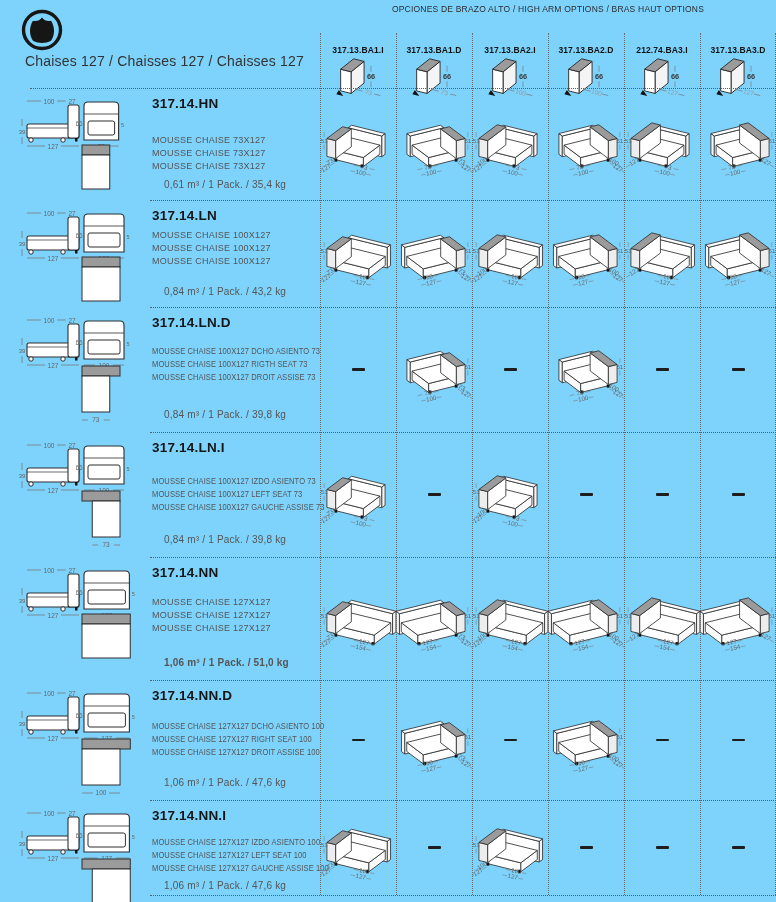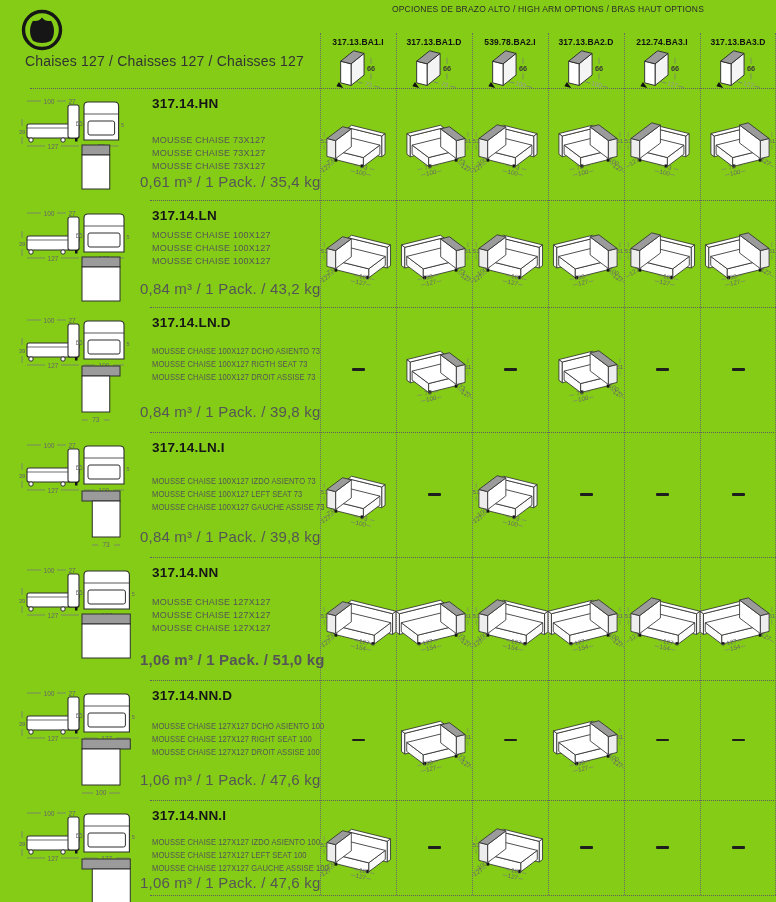--- a/index.html
+++ b/index.html
@@ -1,37 +1,37 @@
 <!DOCTYPE html>
 <html><head>
 <meta charset="utf-8">
 <style>
   html,body{margin:0;padding:0;background:#fff;}
-  #page{position:relative;width:776px;height:902px;background:#84cc16;overflow:hidden;
+  #page{position:relative;width:776px;height:902px;background:#7dd3fc;overflow:hidden;
         font-family:"Liberation Sans",sans-serif;color:#333;}
   svg{font-family:"Liberation Sans",sans-serif;}
   .logo{position:absolute;left:20px;top:8px;width:44px;height:44px;}
   .options-title{position:absolute;left:320px;top:4px;width:456px;text-align:center;
                  font-size:8.5px;color:#2c2c2c;letter-spacing:.2px;}
   .select-bar{position:absolute;left:320px;top:16px;width:456px;height:15px;background:#101010;
               color:#fff;font-size:8.5px;font-weight:bold;display:flex;align-items:center;
               justify-content:center;letter-spacing:.3px;}
   .series-label{position:absolute;left:25px;top:53px;font-size:14px;color:#333;letter-spacing:.2px;}
   #col-headers{position:absolute;left:320px;top:33px;width:456px;height:55px;display:flex;}
   .col-h{width:76px;text-align:center;}
-  .col-code{font-size:8.5px;font-weight:bold;color:#121212;margin-top:4px;letter-spacing:.1px;}
+  .col-code{font-size:8.5px;font-weight:bold;color:#121212;margin-top:12px;letter-spacing:.1px;}
   .col-h svg{display:block;margin:1px auto 0;}
   .row{position:absolute;left:0;width:776px;}
   .row-left{position:absolute;left:18px;top:0;width:132px;}
   .row-left svg{position:absolute;}
   .row-code{position:absolute;left:152px;top:8px;font-size:13.5px;font-weight:bold;color:#161616;letter-spacing:.2px;}
   .row-descs{position:absolute;left:152px;font-size:9.5px;color:#555;line-height:13px;
              letter-spacing:.25px;white-space:nowrap;transform:scaleX(.95);transform-origin:left top;}
   .row-descs.tight{font-size:9px;transform:scaleX(.84);letter-spacing:.1px;}
-  .row-pack{position:absolute;left:140px;font-size:15px;color:#555;letter-spacing:.2px;}
+  .row-pack{position:absolute;left:164px;font-size:10px;color:#555;letter-spacing:.2px;}
   .row-cells{position:absolute;left:320px;top:0;width:456px;height:100%;display:flex;}
   .cell{width:76px;display:flex;align-items:center;justify-content:center;}
   .dash{width:13px;height:2.5px;background:#1e1e1e;border-radius:1px;}
   .vline{position:absolute;width:0;border-left:1px dotted #6b6b6b;}
   .hline{position:absolute;height:0;border-top:1px dotted #5e5e5e;}
 </style>
 </head>
 <body>
 
 <div id="page">
@@ -76,21 +76,21 @@
             <text x="0" y="2.4" text-anchor="middle" font-size="8.5" fill="#3a3a3a" font-weight="bold">66</text>
           </g>
           <g transform="translate(42,42) rotate(14)">
             <line x1="-14" y1="0" x2="-7" y2="0" stroke="#7a7a7a" stroke-width="0.8"></line>
             <line x1="7" y1="0" x2="14" y2="0" stroke="#7a7a7a" stroke-width="0.8"></line>
             <text x="0" y="2.4" text-anchor="middle" font-size="7.5" fill="#9a9a9a">73</text>
           </g>
         </svg>
       </div>
       <div class="col-h">
-        <div class="col-code">539.78.BA2.I</div>
+        <div class="col-code">317.13.BA2.I</div>
         <svg width="52" height="42" viewBox="0 0 60 48">
           <polygon points="22.0,43.0 37.0,31.0 37.0,6.0 22.0,18.0" fill="#f4f4f4" stroke="#2e2e2e" stroke-width="1.1" stroke-linejoin="round"></polygon>
           <polygon points="10.0,40.0 22.0,43.0 22.0,18.0 10.0,15.0" fill="#ffffff" stroke="#2e2e2e" stroke-width="1.1" stroke-linejoin="round"></polygon>
           <polygon points="10.0,15.0 22.0,18.0 37.0,6.0 25.0,3.0" fill="#9b9b9b" stroke="#2e2e2e" stroke-width="1.1" stroke-linejoin="round"></polygon>
           <polygon points="8,39 13,46 5,44" fill="#111"></polygon>
           <g transform="translate(45,24)">
             <line x1="0" y1="-13" x2="0" y2="-6" stroke="#7a7a7a" stroke-width="0.8"></line>
             <line x1="0" y1="5" x2="0" y2="12" stroke="#7a7a7a" stroke-width="0.8"></line>
             <text x="0" y="2.4" text-anchor="middle" font-size="8.5" fill="#3a3a3a" font-weight="bold">66</text>
           </g>

